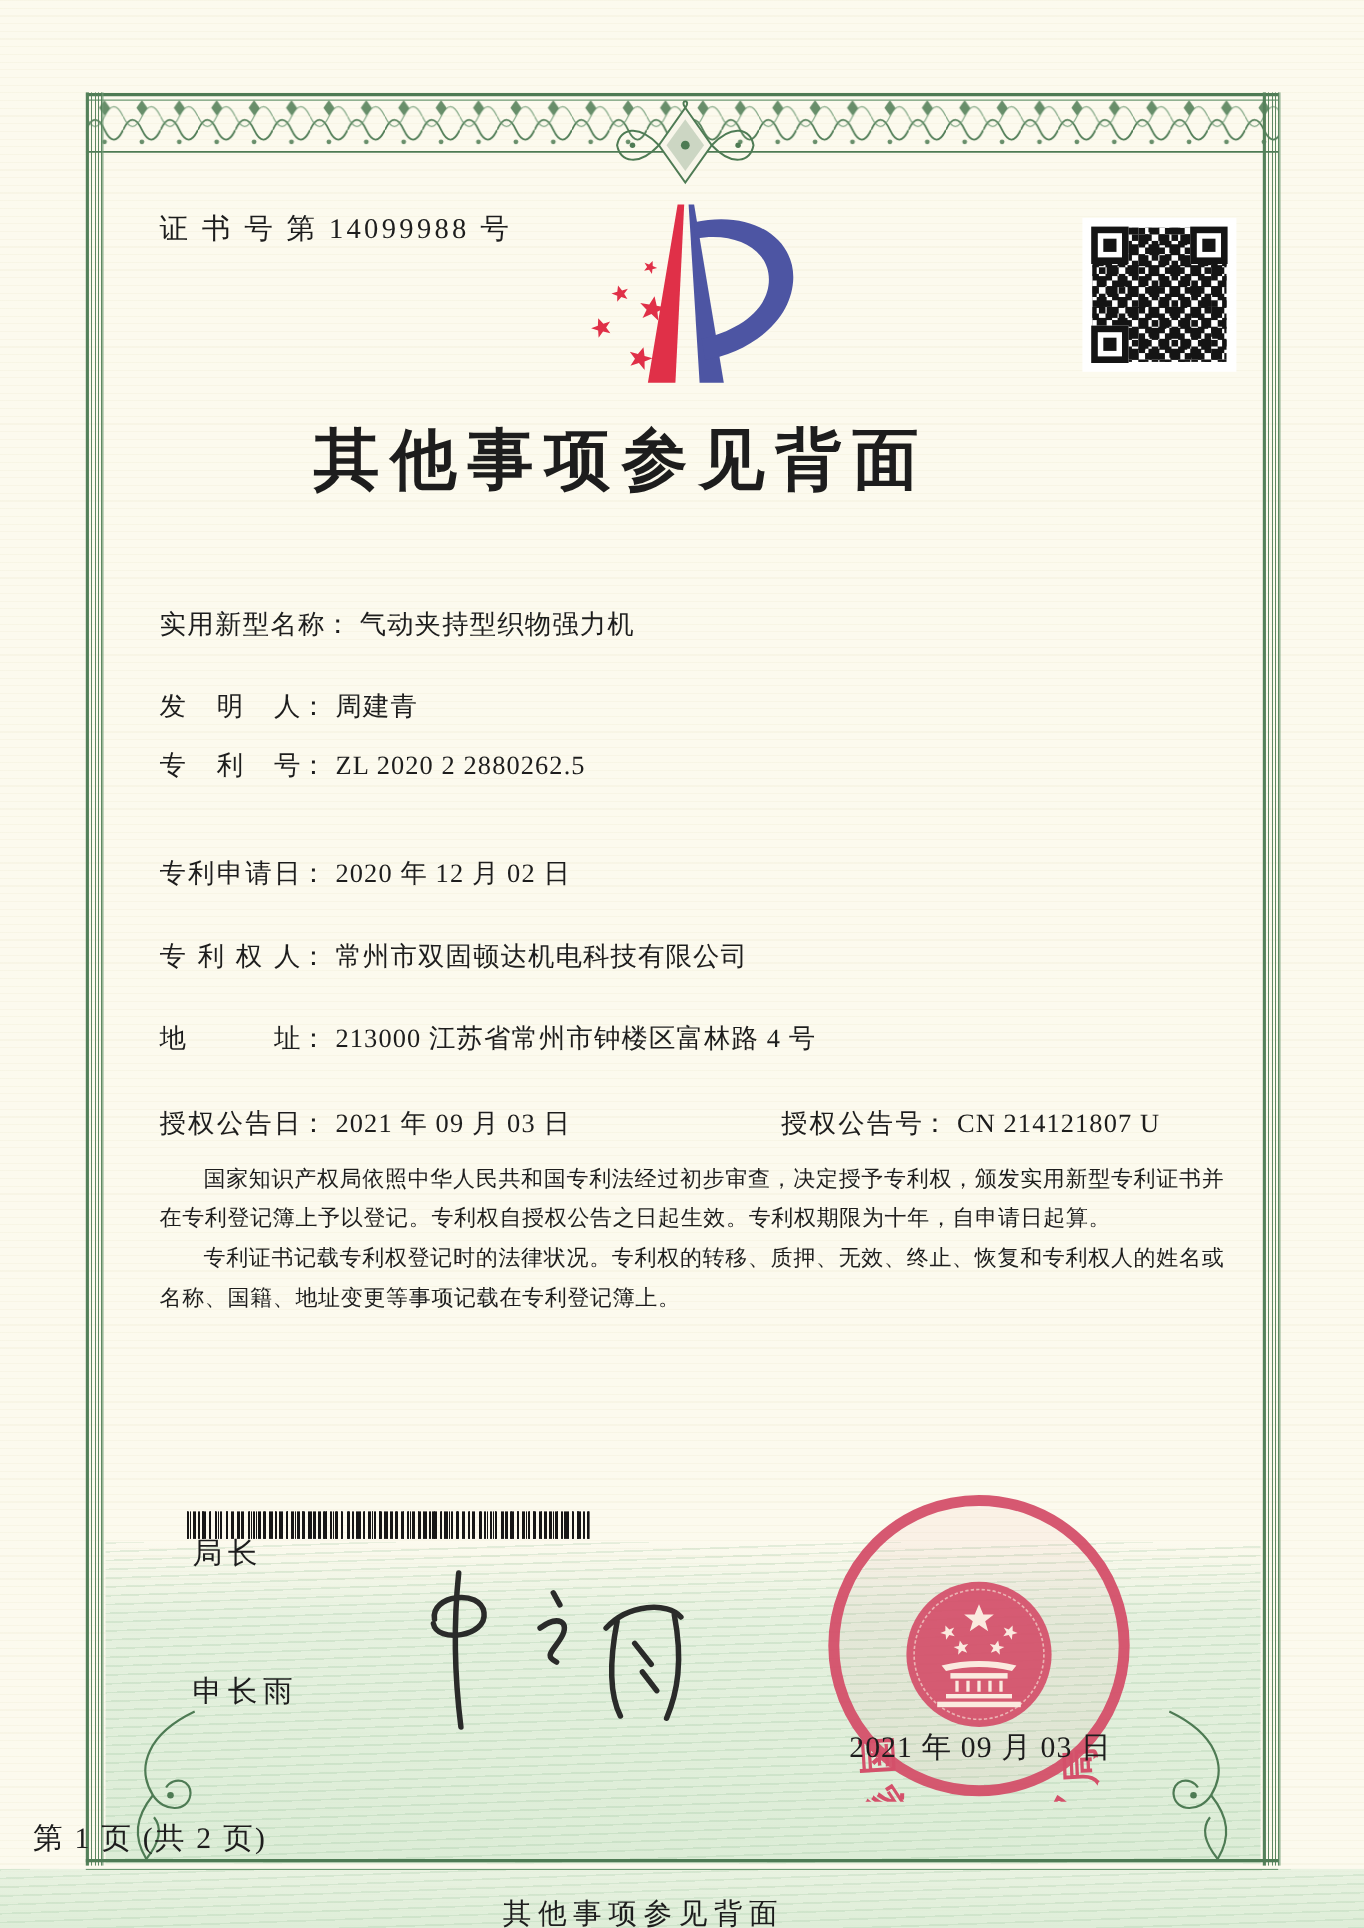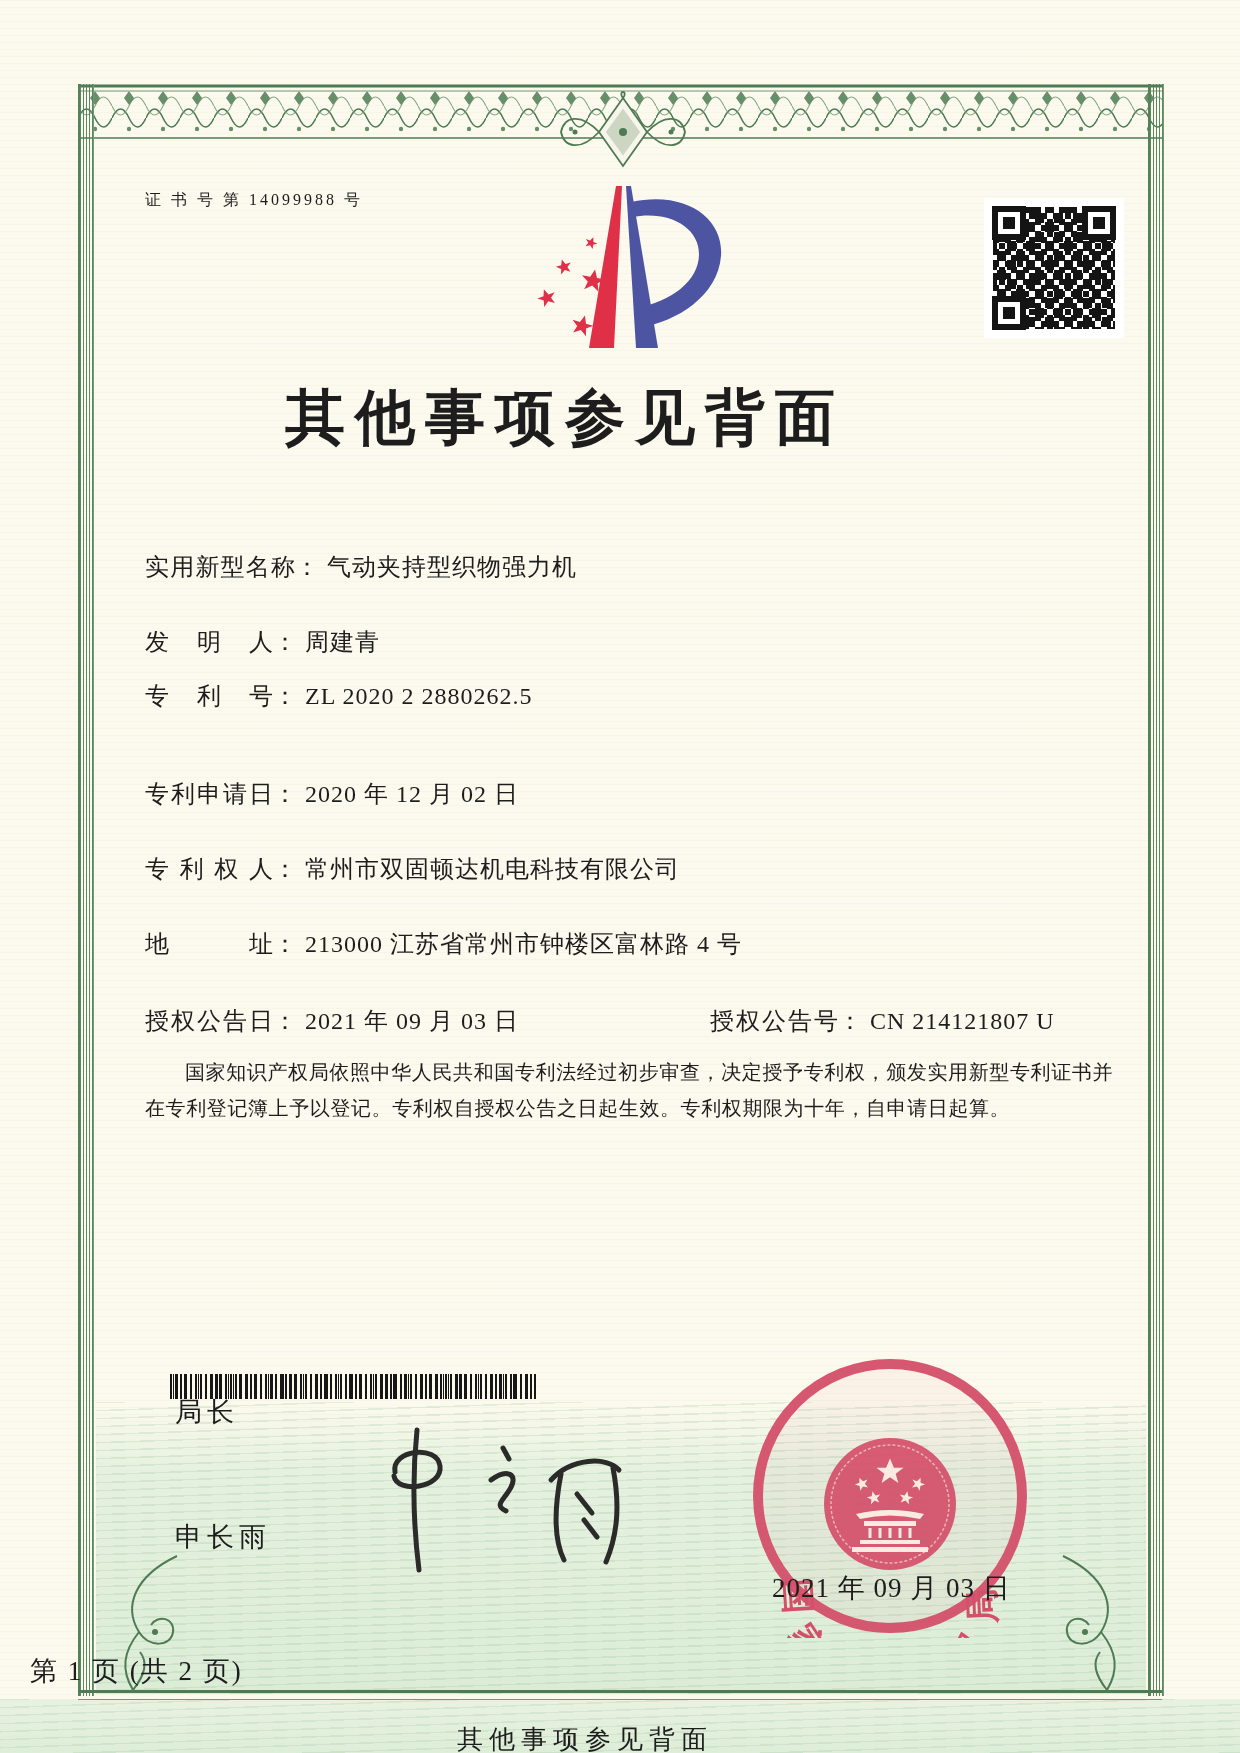--- a/index.html
+++ b/index.html
@@ -37,21 +37,21 @@
   #frame-left{left:78px;}
   #frame-right{left:1148px;}
   #frame-top{left:78px;top:84px;}
   #frame-bottom{
     left:78px;top:1690px;width:1084px;height:6px;
     border-top:3px solid #4e7b54;border-bottom:1px solid #6f9a74;
   }
   .corner-flourish{position:absolute;z-index:2;}
   
   .abs{position:absolute;z-index:3;}
-  #cert-number{left:145px;top:190px;font-size:16px;letter-spacing:3px;}
+  #cert-number{left:145px;top:190px;font-size:26px;letter-spacing:3px;}
   #logo{left:468px;top:180px;}
   #qr{left:984px;top:198px;width:140px;height:140px;background:#fff;}
   #qr .qr-noise{
     position:absolute;inset:9px;
     background:
       repeating-conic-gradient(#141414 0% 25%, rgba(0,0,0,0) 0% 50%),
       repeating-conic-gradient(rgba(0,0,0,0) 0% 25%, #141414 0% 50%);
     background-size:12px 12px,19px 19px;
     background-position:0 0,4px 6px;
   }
@@ -187,20 +187,21 @@
 </div>
 <div class="row abs" style="top:1005px;font-family:Liberation Serif, serif;">
   <span class="flabel">授权公告日</span><span class="colon">：</span><span class="fvalue">2021 年 09 月 03 日</span>
   <span id="row-grant-no">
     <span class="flabel">授权公告号</span><span class="colon">：</span><span class="fvalue">CN 214121807 U</span>
   </span>
 </div>
 
 <div id="paragraphs" class="abs">
   <p>国家知识产权局依照中华人民共和国专利法经过初步审查，决定授予专利权，颁发实用新型专利证书并在专利登记簿上予以登记。专利权自授权公告之日起生效。专利权期限为十年，自申请日起算。</p>
+  <p>专利证书记载专利权登记时的法律状况。专利权的转移、质押、无效、终止、恢复和专利权人的姓名或名称、国籍、地址变更等事项记载在专利登记簿上。</p>
 </div>
 
 <div id="barcode" class="abs"></div>
 
 <div id="signer-title" class="signer abs">局长</div>
 <div id="signer-name" class="signer abs">申长雨</div>
 
 <svg id="signature" class="abs" width="290" height="170" viewBox="0 0 290 170">
   <g fill="none" stroke="#1b1b1b" stroke-width="5" stroke-linecap="round" opacity=".92">
     <path d="M62,12 C57,60 59,112 64,152"></path>

